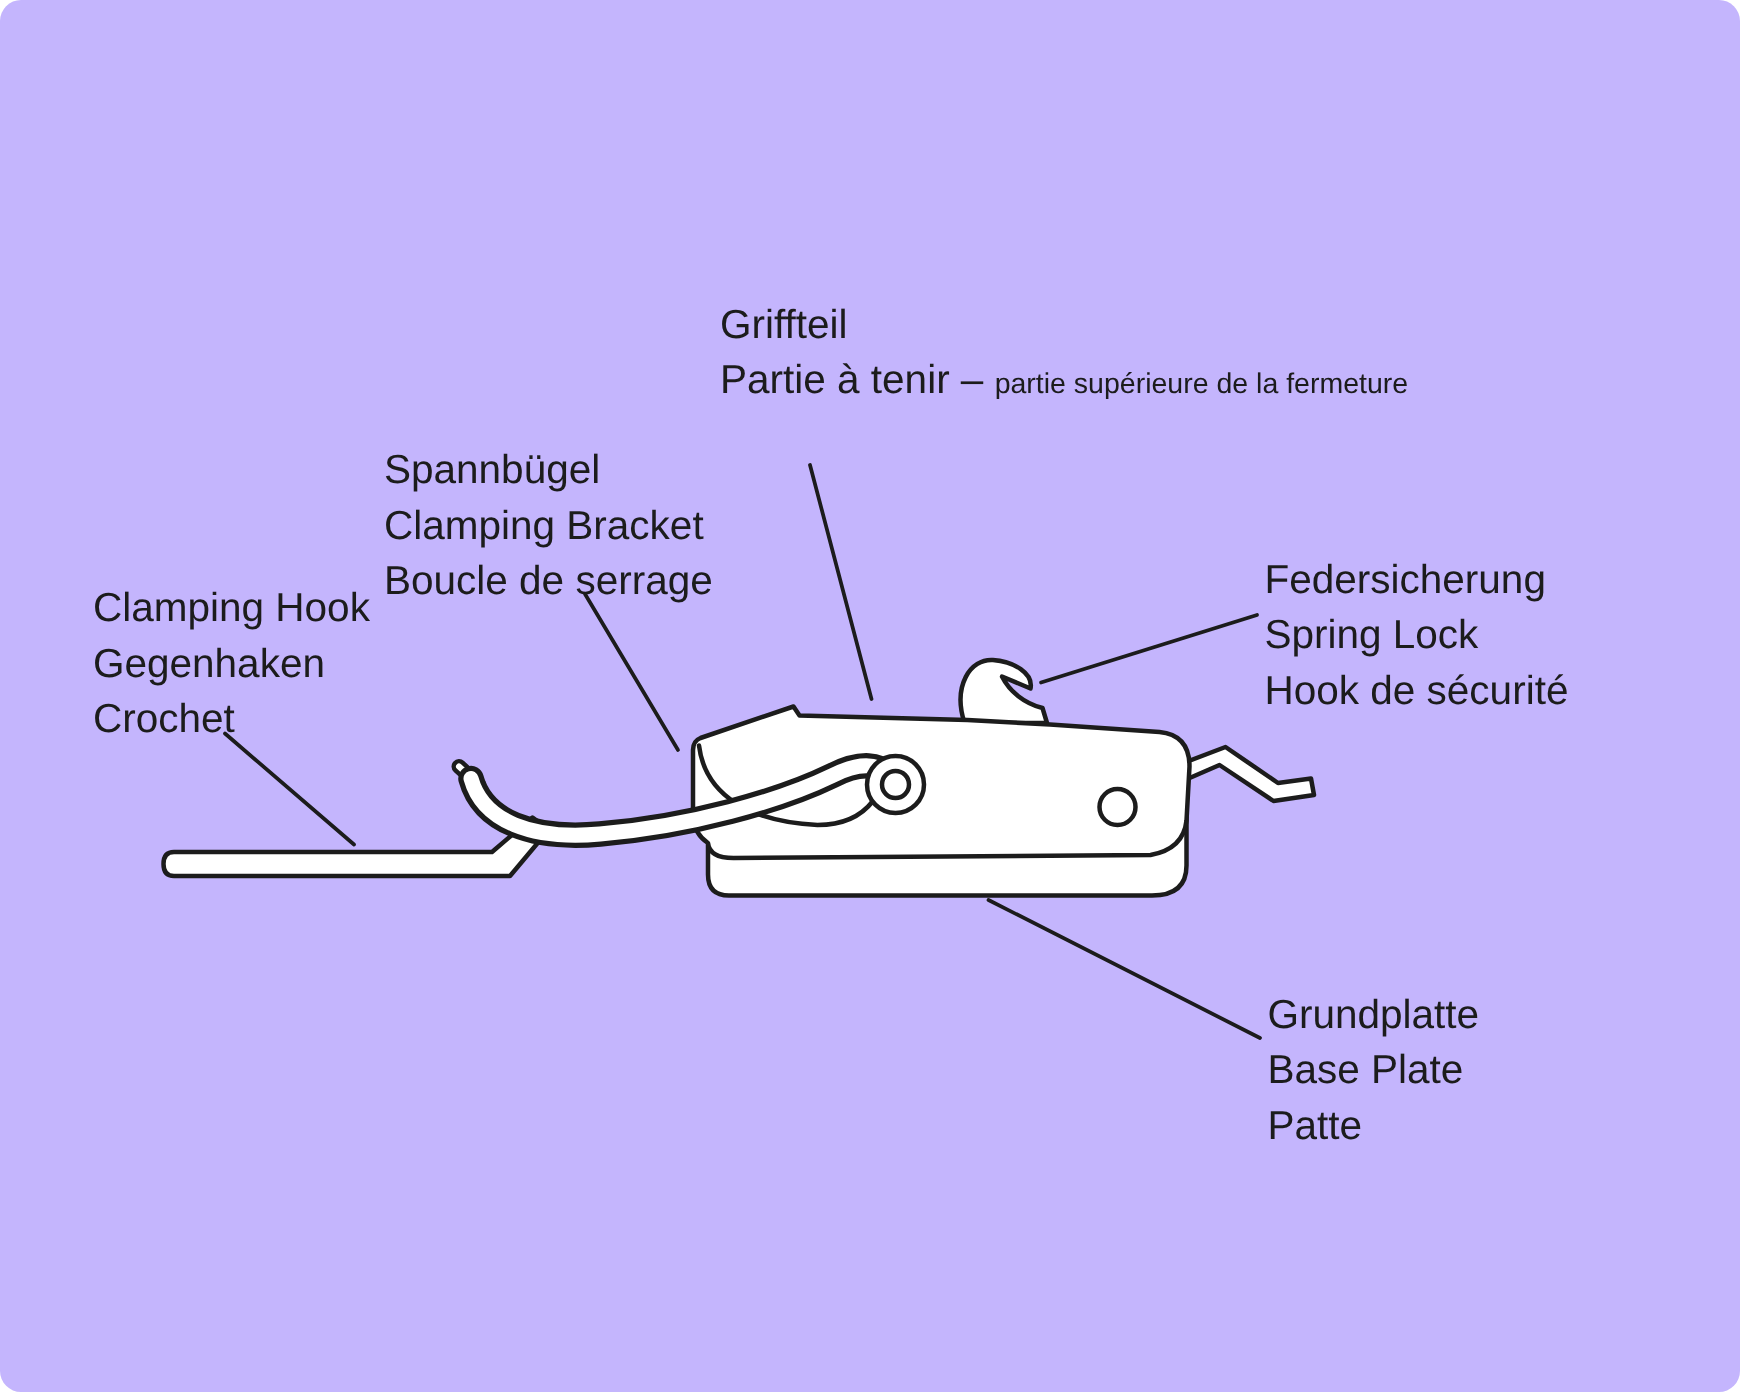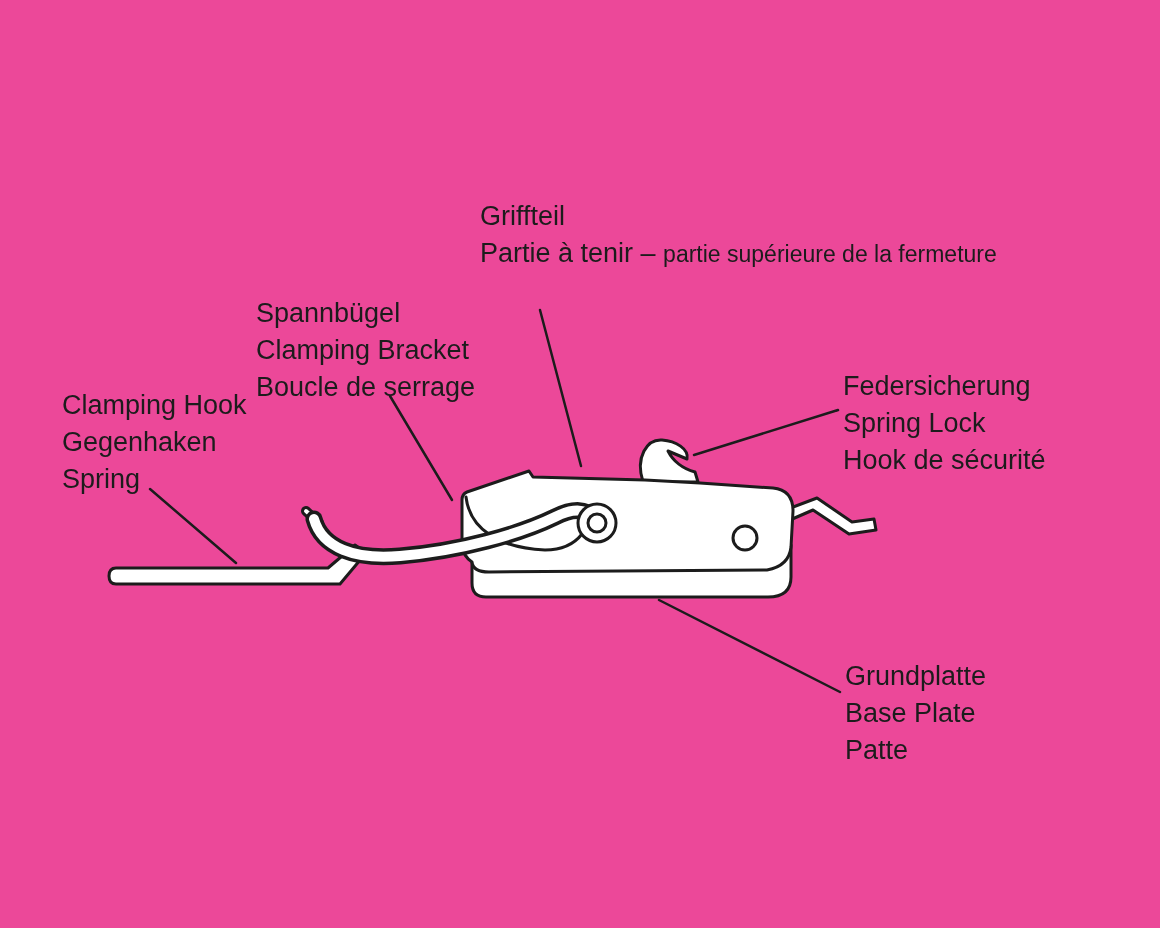--- a/index.html
+++ b/index.html
@@ -4,41 +4,42 @@
 <style>
   html, body {
     margin: 0;
     padding: 0;
     background: #ffffff;
   }
   #stage {
     position: relative;
     width: 1160px;
     height: 928px;
-    background: #ec4899;
+    background: #c4b5fd;
     overflow: hidden;
     font-family: "Liberation Sans", sans-serif;
+    border-radius: 14px;
   }
   #drawing {
     position: absolute;
     left: 0;
     top: 0;
   }
   .label-block {
     position: absolute;
     color: #1c1c1c;
     font-size: 27px;
     line-height: 37px;
     white-space: nowrap;
   }
   .label-line {
     display: block;
   }
   .label-note {
-    font-size: 23px;
+    font-size: 19px;
   }
 </style>
 </head>
 <body>
 
 <div id="stage">
 
   <svg id="drawing" width="1160" height="928" viewBox="0 0 1160 928">
     <g fill="none" stroke="#1c1c1c" stroke-width="3" stroke-linejoin="round" stroke-linecap="round">
 
@@ -82,21 +83,21 @@
 
   <div class="label-block" style="left:256px; top:295px;">
     <span class="label-line">Spannbügel</span>
     <span class="label-line">Clamping Bracket</span>
     <span class="label-line">Boucle de serrage</span>
   </div>
 
   <div class="label-block" style="left:62px; top:387px;">
     <span class="label-line">Clamping Hook</span>
     <span class="label-line">Gegenhaken</span>
-    <span class="label-line">Spring</span>
+    <span class="label-line">Crochet</span>
   </div>
 
   <div class="label-block" style="left:843px; top:368px;">
     <span class="label-line">Federsicherung</span>
     <span class="label-line">Spring Lock</span>
     <span class="label-line">Hook de sécurité</span>
   </div>
 
   <div class="label-block" style="left:845px; top:658px;">
     <span class="label-line">Grundplatte</span>

